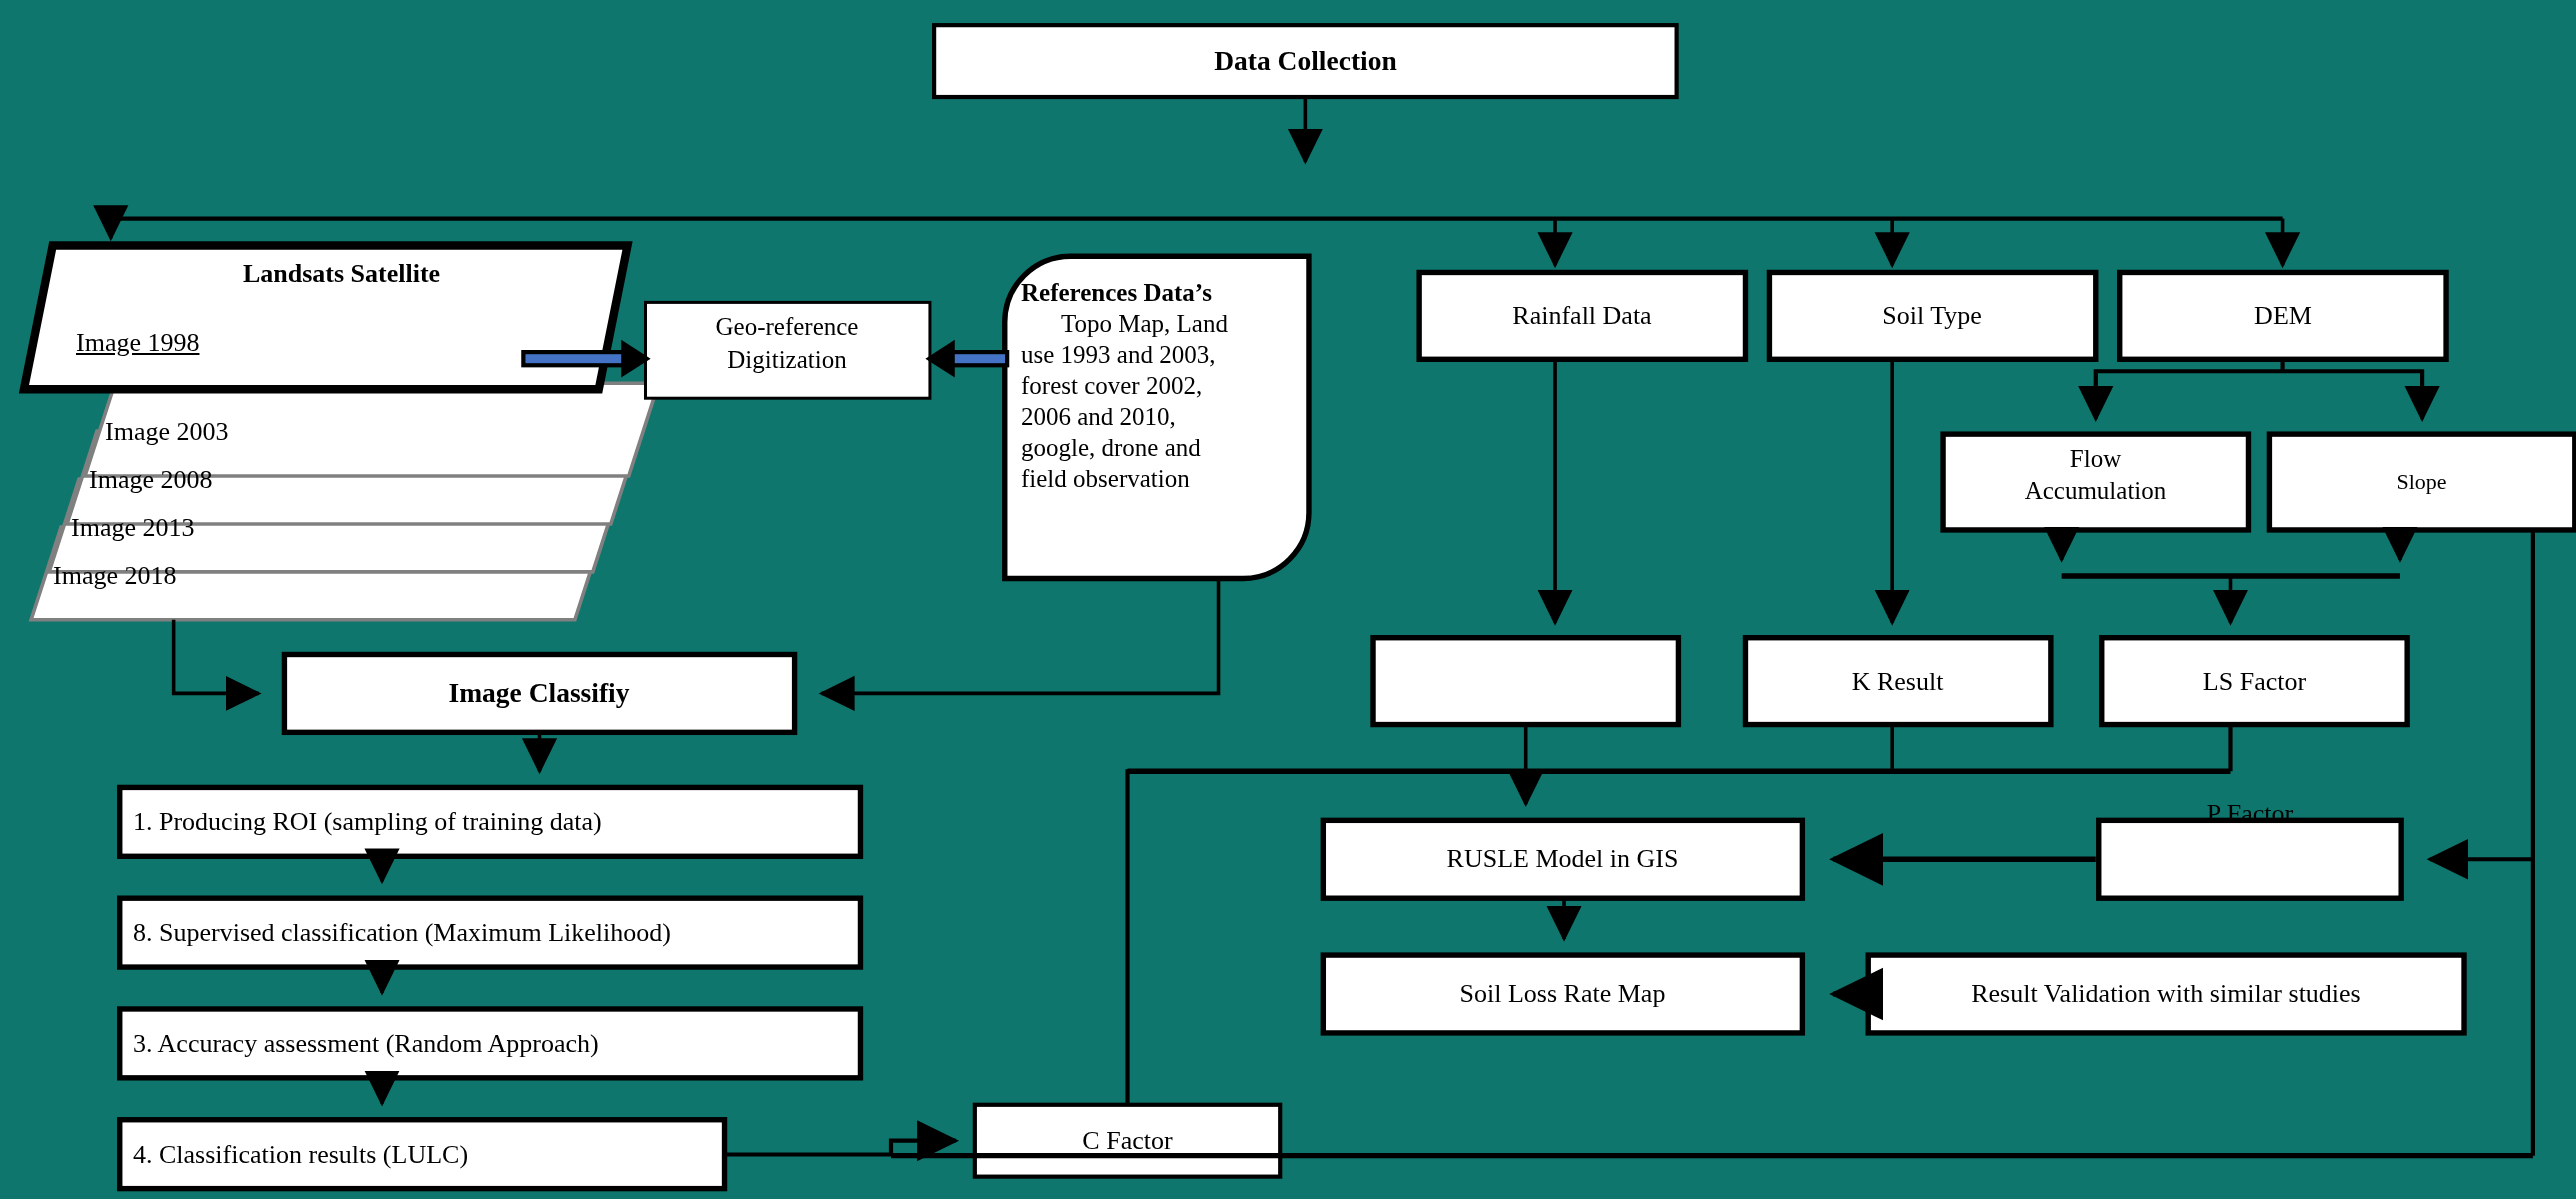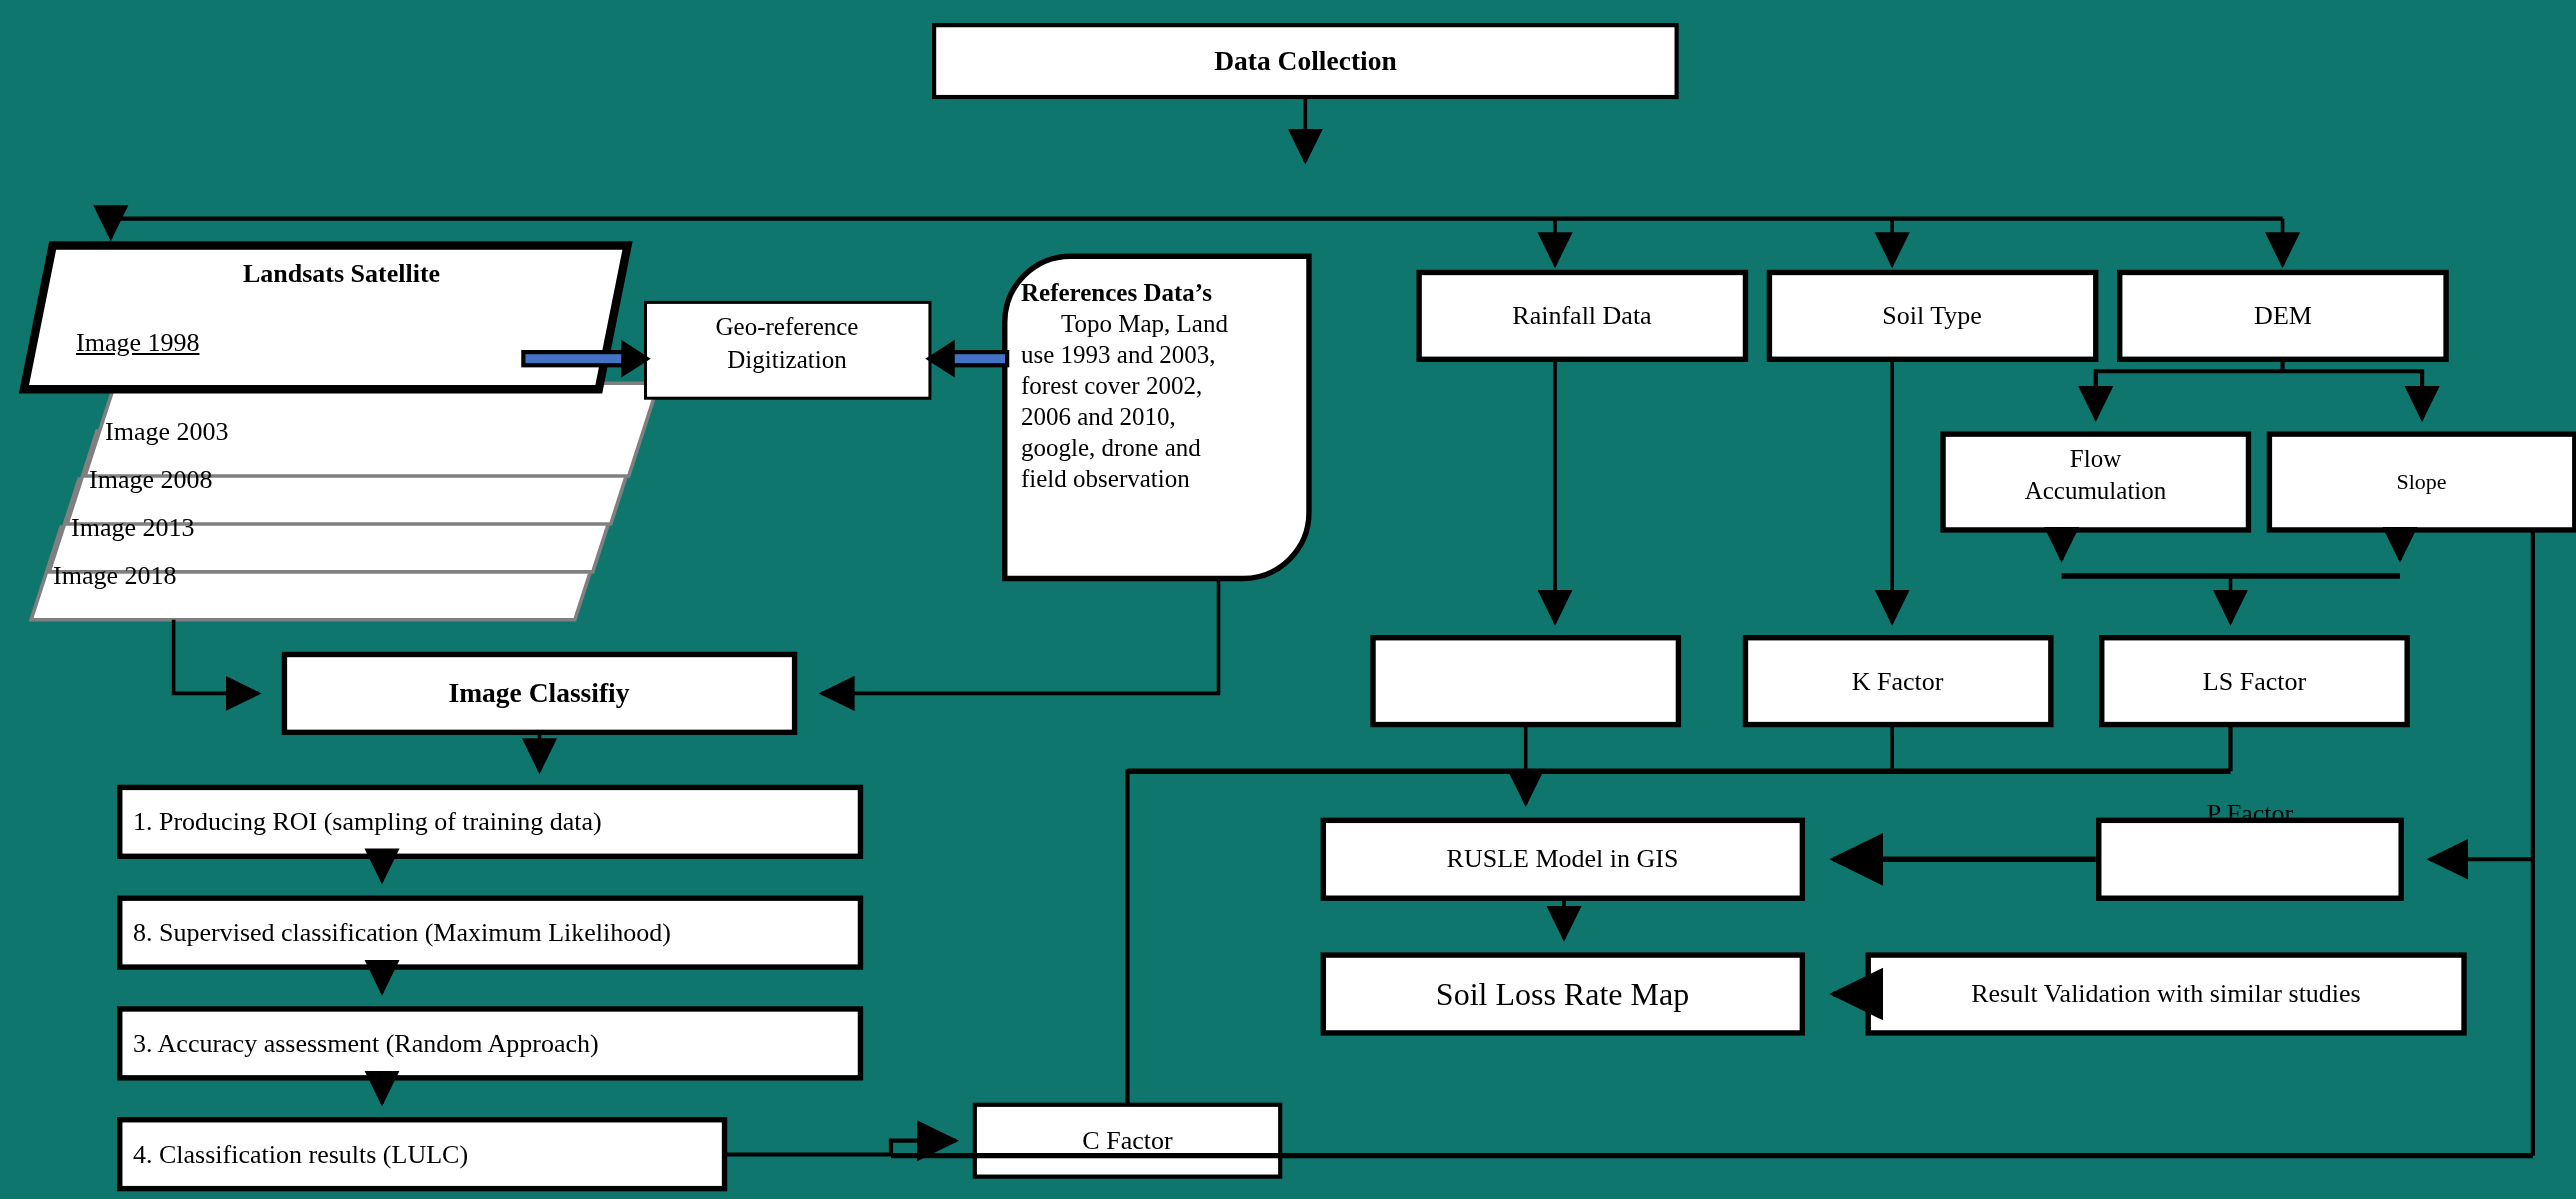--- a/index.html
+++ b/index.html
@@ -174,25 +174,25 @@
   <div class="node-label lbl-left clip" style="left:133px;top:1120px;width:584px;height:69px;font-size:26px;">4. Classification results (LULC)</div>
 
   <div class="node-label" style="left:1419px;top:272px;width:326px;height:87px;font-size:26px;">Rainfall Data</div>
   <div class="node-label" style="left:1769px;top:272px;width:326px;height:87px;font-size:26px;">Soil Type</div>
   <div class="node-label" style="left:2120px;top:272px;width:326px;height:87px;font-size:26px;">DEM</div>
 
   <div class="node-label" style="left:1943px;top:443px;width:305px;height:32px;font-size:25px;">Flow</div>
   <div class="node-label" style="left:1943px;top:475px;width:305px;height:32px;font-size:25px;">Accumulation</div>
   <div class="node-label" style="left:2269px;top:434px;width:305px;height:96px;font-size:22px;">Slope</div>
 
-  <div class="node-label" style="left:1745px;top:638px;width:305px;height:87px;font-size:26px;">K Factor</div>
+  <div class="node-label" style="left:1745px;top:638px;width:305px;height:87px;font-size:26px;">K Result</div>
   <div class="node-label" style="left:1323px;top:820px;width:479px;height:78px;font-size:26px;">RUSLE Model in GIS</div>
 
   <div class="node-label" style="left:2102px;top:638px;width:305px;height:87px;font-size:26px;">LS Factor</div>
   <div class="node-label" style="left:2099px;top:775px;width:302px;height:78px;font-size:26px;text-align:right;">P Factor</div>
 
-  <div class="node-label" style="left:1323px;top:955px;width:479px;height:78px;font-size:32px;">Soil Loss Rate Map</div>
+  <div class="node-label" style="left:1323px;top:955px;width:479px;height:78px;font-size:26px;">Soil Loss Rate Map</div>
   <div class="node-label" style="left:1868px;top:955px;width:596px;height:78px;font-size:26px;">Result Validation with similar studies</div>
 
   <div class="node-label" style="left:975px;top:1105px;width:305px;height:72px;font-size:26px;">C Factor</div>
 
 </div>
 
 
 </body></html>

